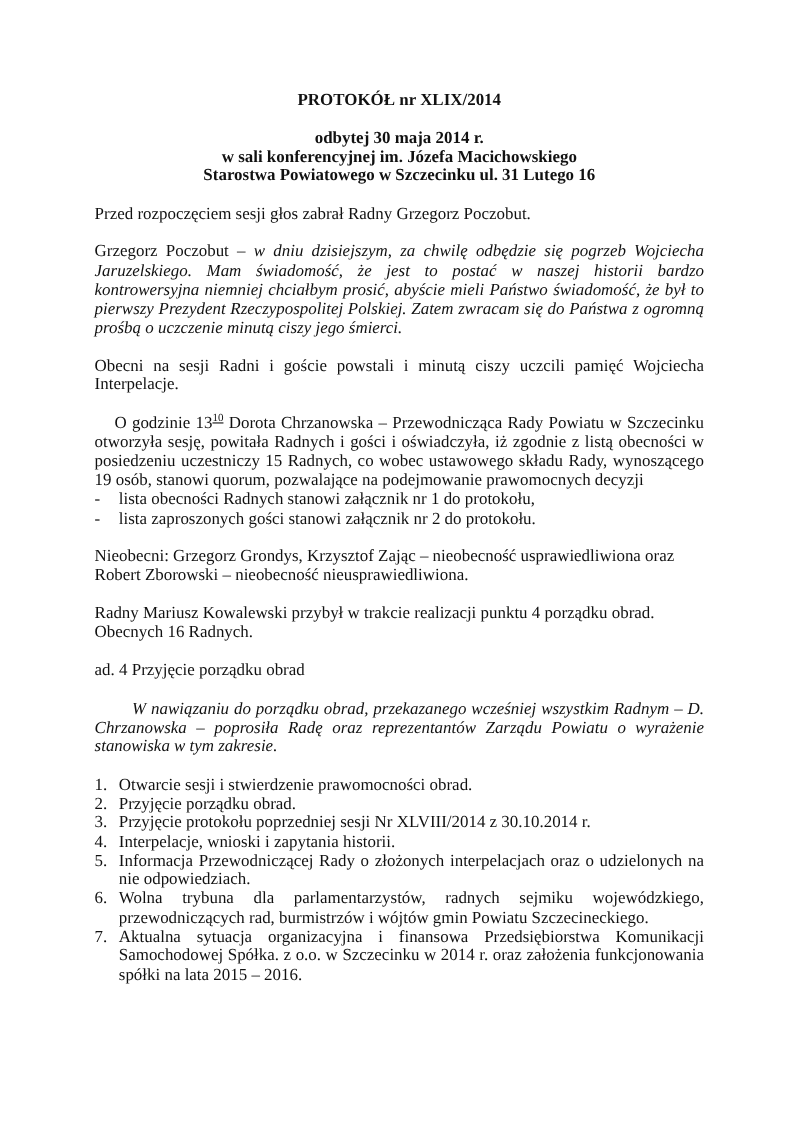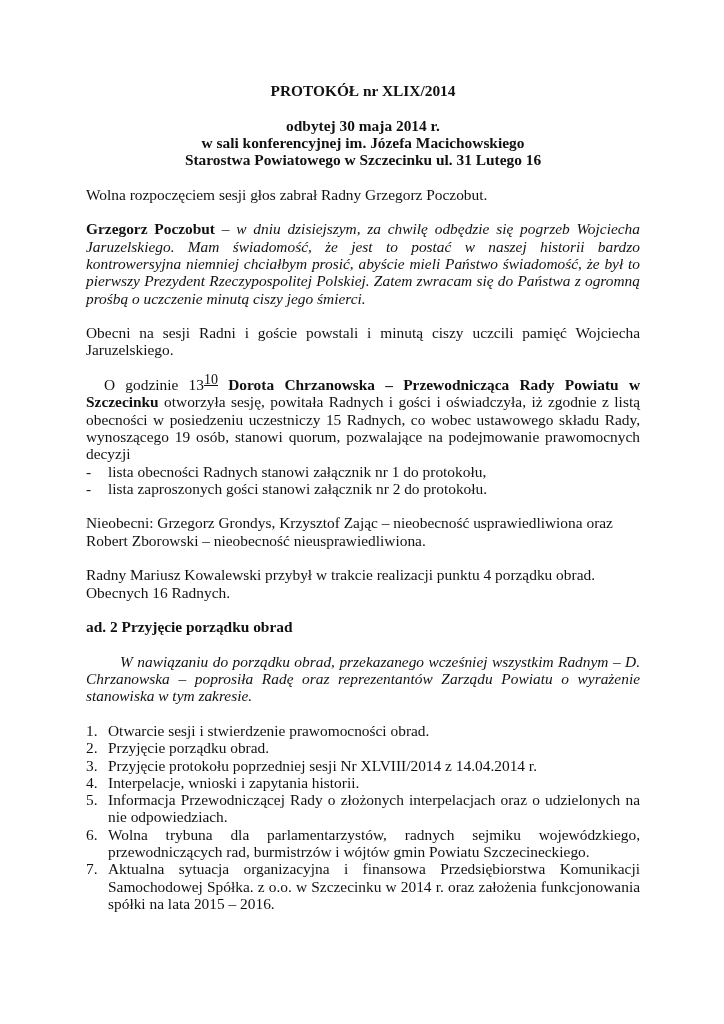--- a/index.html
+++ b/index.html
@@ -7,86 +7,86 @@
   .page {
     position: absolute; left: 86px; top: 82px; width: 554px;
     font-family: "Liberation Serif", serif; font-size: 15.4px; line-height: 17.3px;
     color: #111;
   }
   .center { text-align: center; font-weight: bold; }
   .just { text-align: justify; }
   p { margin: 0; }
   .gap { height: 17.3px; }
   .it { font-style: italic; }
-  .b { font-weight: bold; }
+  .b { font-weight: normal; }
   .indent { text-indent: 18px; }
   .indent2 { text-indent: 34px; font-style: italic; }
   .dash-item { display: flex; }
   .dash-item .mk { width: 22px; flex: none; }
   ol.agenda { list-style: none; margin: 0; padding: 0; }
   ol.agenda li { display: flex; }
   ol.agenda li .num { width: 22px; flex: none; }
   ol.agenda li .txt { flex: 1; text-align: justify; }
-  sup { font-size: 14px; line-height: 0; vertical-align: 6px; text-decoration: underline; }
+  sup { font-size: 10px; line-height: 0; vertical-align: 6px; text-decoration: underline; }
 </style>
 </head>
 <body>
 
 <div class="page">
   <p class="center">PROTOKÓŁ nr XLIX/2014</p>
   <div class="gap"></div>
   <p class="center">odbytej  30 maja 2014 r.</p>
   <p class="center">w sali konferencyjnej im. Józefa Macichowskiego</p>
   <p class="center">Starostwa Powiatowego w Szczecinku ul. 31 Lutego 16</p>
   <div class="gap"></div>
 
-  <p class="just">Wolna rozpoczęciem sesji głos zabrał Radny Grzegorz Poczobut.</p>
+  <p class="just">Przed rozpoczęciem sesji głos zabrał Radny Grzegorz Poczobut.</p>
   <div class="gap"></div>
 
   <p class="just"><span class="b">Grzegorz Poczobut</span><span class="it"> – w dniu dzisiejszym, za chwilę odbędzie się pogrzeb Wojciecha Jaruzelskiego. Mam świadomość, że jest to postać w naszej historii bardzo kontrowersyjna niemniej chciałbym prosić, abyście mieli Państwo świadomość, że był to pierwszy Prezydent Rzeczypospolitej Polskiej. Zatem zwracam się do Państwa z ogromną prośbą o uczczenie minutą ciszy jego śmierci.</span></p>
   <div class="gap"></div>
 
-  <p class="just">Obecni na sesji Radni i goście powstali i minutą ciszy uczcili pamięć Wojciecha Jaruzelskiego.</p>
+  <p class="just">Obecni na sesji Radni i goście powstali i minutą ciszy uczcili pamięć Wojciecha Interpelacje.</p>
   <div class="gap"></div>
 
   <p class="just indent"><span>O godzinie 13</span><sup>10</sup><span class="b"> Dorota Chrzanowska – Przewodnicząca Rady Powiatu w Szczecinku</span><span> otworzyła sesję, powitała Radnych i gości i oświadczyła, iż zgodnie z listą obecności w posiedzeniu uczestniczy 15 Radnych, co wobec ustawowego składu Rady, wynoszącego 19 osób, stanowi quorum, pozwalające na podejmowanie prawomocnych decyzji</span></p>
   <div class="dash-item">
       <span class="mk">-</span>
       <span>lista obecności Radnych stanowi załącznik nr 1 do protokołu,</span>
     </div>
   <div class="dash-item">
       <span class="mk">-</span>
       <span>lista zaproszonych gości stanowi załącznik nr 2 do protokołu.</span>
     </div>
   <div class="gap"></div>
 
   <p>Nieobecni: Grzegorz Grondys,  Krzysztof Zając – nieobecność usprawiedliwiona oraz Robert Zborowski – nieobecność nieusprawiedliwiona.</p>
   <div class="gap"></div>
 
   <p>Radny Mariusz Kowalewski przybył w trakcie realizacji punktu 4 porządku obrad. Obecnych 16 Radnych.</p>
   <div class="gap"></div>
 
-  <p class="b">ad. 2  Przyjęcie porządku obrad</p>
+  <p class="b">ad. 4  Przyjęcie porządku obrad</p>
   <div class="gap"></div>
 
   <p class="just indent2">W nawiązaniu do porządku obrad, przekazanego wcześniej wszystkim Radnym – D. Chrzanowska – poprosiła Radę oraz reprezentantów Zarządu Powiatu o wyrażenie stanowiska w tym zakresie.</p>
   <div class="gap"></div>
 
   <ol class="agenda">
     <li>
         <span class="num">1.</span>
         <span class="txt">Otwarcie sesji i stwierdzenie prawomocności obrad.</span>
       </li>
     <li>
         <span class="num">2.</span>
         <span class="txt">Przyjęcie porządku obrad.</span>
       </li>
     <li>
         <span class="num">3.</span>
-        <span class="txt">Przyjęcie protokołu poprzedniej sesji Nr XLVIII/2014 z 14.04.2014 r.</span>
+        <span class="txt">Przyjęcie protokołu poprzedniej sesji Nr XLVIII/2014 z 30.10.2014 r.</span>
       </li>
     <li>
         <span class="num">4.</span>
         <span class="txt">Interpelacje, wnioski i zapytania historii.</span>
       </li>
     <li>
         <span class="num">5.</span>
         <span class="txt">Informacja Przewodniczącej Rady o złożonych interpelacjach oraz o udzielonych na nie odpowiedziach.</span>
       </li>
     <li>

